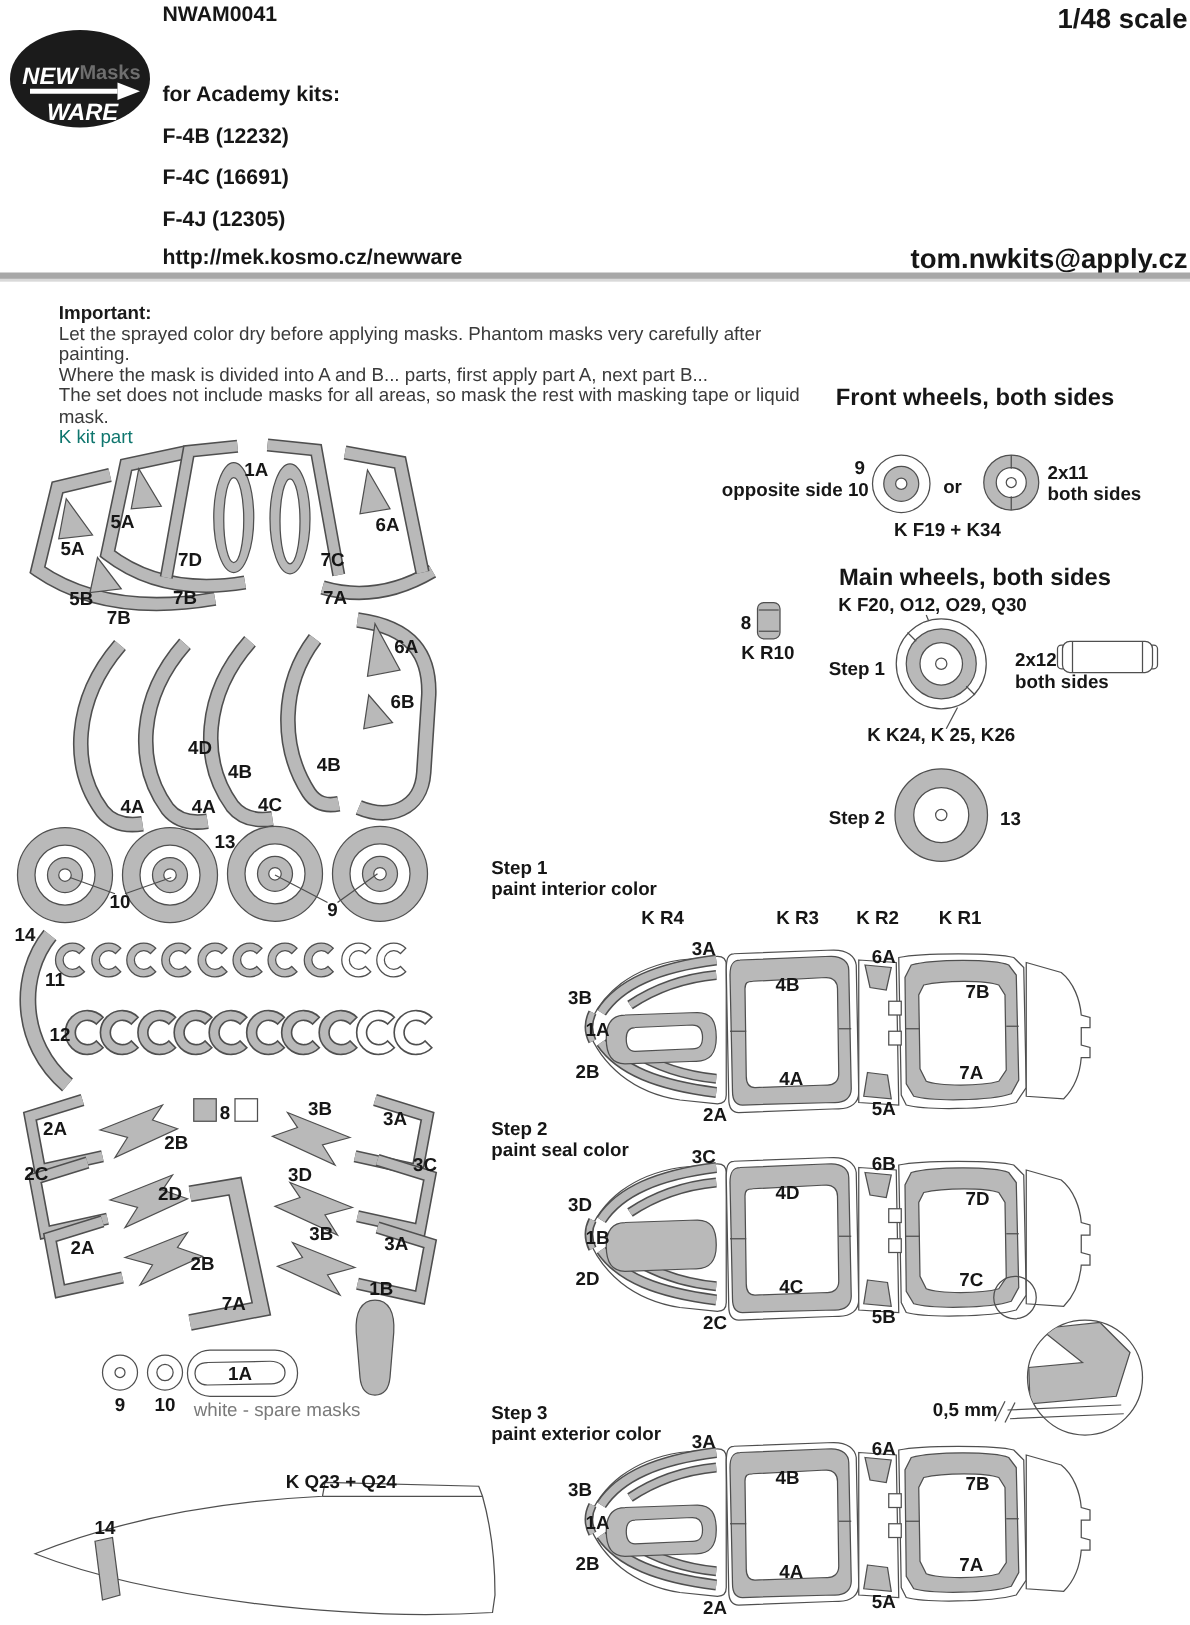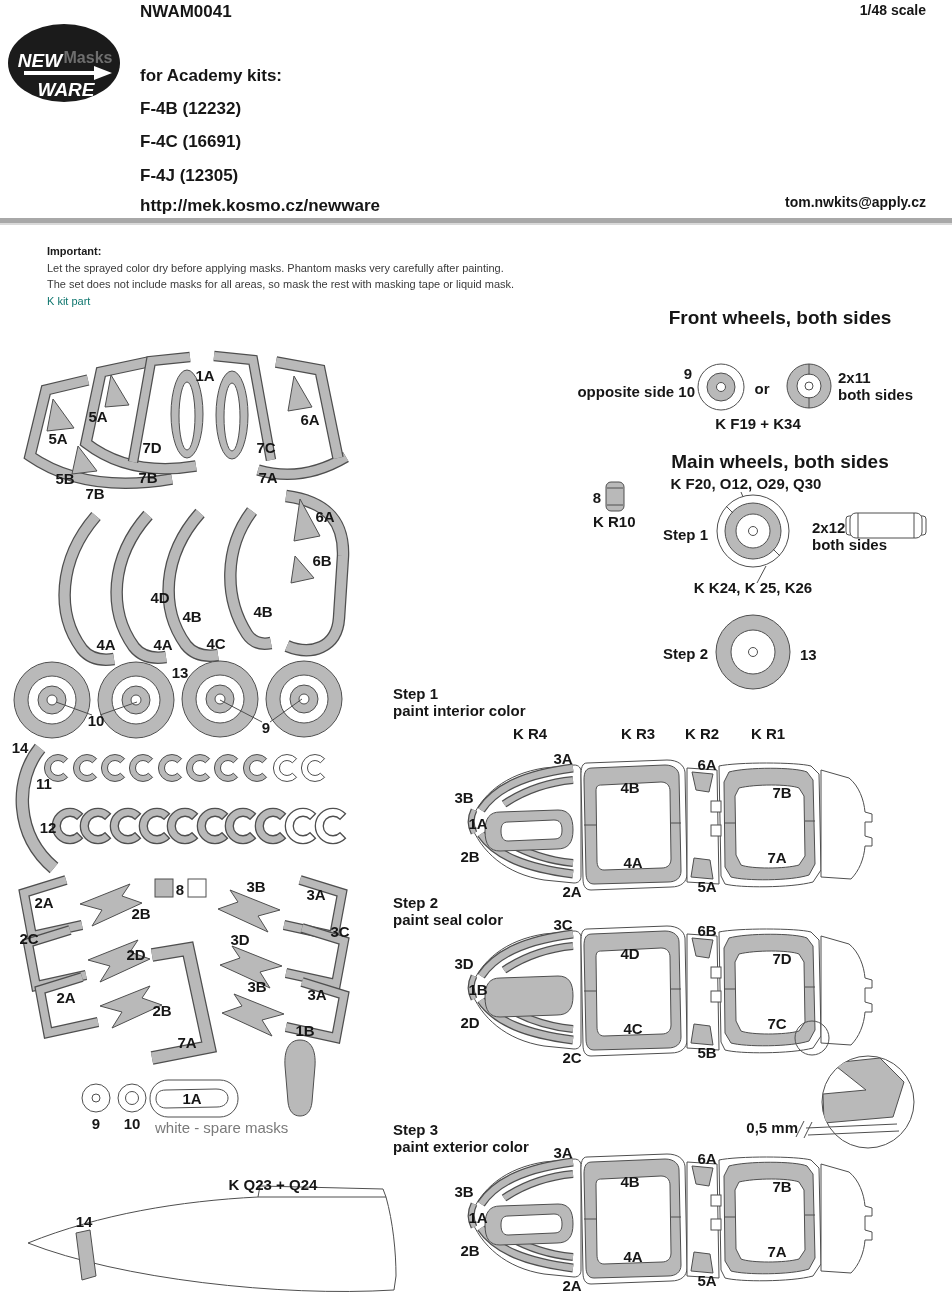--- a/index.html
+++ b/index.html
@@ -1,22 +1,22 @@
 <!DOCTYPE html>
 <html><head>
 <meta charset="utf-8">
 <style>
   html,body{margin:0;padding:0;background:#e8e8e8;}
   .page{position:relative;width:952px;height:1300px;background:#ffffff;overflow:hidden;
         font-family:"Liberation Sans",sans-serif;color:#161616;}
   .abs{position:absolute;}
-  .hline{position:absolute;left:140px;font-weight:bold;font-size:17px;white-space:nowrap;}
-  .hright{position:absolute;right:26px;font-weight:bold;font-size:14px;white-space:nowrap;text-align:right;}
+  .hline{position:absolute;left:130px;font-weight:bold;font-size:17px;white-space:nowrap;}
+  .hright{position:absolute;right:2px;font-weight:bold;font-size:22px;white-space:nowrap;text-align:right;}
   .divider{position:absolute;left:0;top:218px;width:952px;height:5px;background:#a8a8a8;border-bottom:2px solid #d9d9d9;}
-  .notes{position:absolute;left:47px;top:243px;width:620px;font-size:11px;line-height:16.5px;color:#3a3a3a;}
+  .notes{position:absolute;left:47px;top:243px;width:620px;font-size:15px;line-height:16.5px;color:#3a3a3a;}
   .notes .notes-h{font-weight:bold;color:#1a1a1a;}
   .notes .kgray{color:#0f766e;}
   svg text{font-family:"Liberation Sans",sans-serif;}
   .lbl{font-weight:bold;font-size:15px;fill:#161616;text-anchor:middle;}
   .big{font-size:19px;}
   .s{text-anchor:start;}
   .e{text-anchor:end;}
   .gray{fill:#7a7a7a;font-weight:normal;}
   .gf{fill:#b9b9b9;stroke:#4f4f4f;stroke-width:1;}
   .wf{fill:#ffffff;stroke:#4f4f4f;stroke-width:1;}
@@ -44,20 +44,21 @@
   <div class="hline" style="top:132px;">F-4C (16691)</div>
   <div class="hline" style="top:166px;">F-4J (12305)</div>
   <div class="hline" style="top:196px;">http://mek.kosmo.cz/newware</div>
   <div class="hright" style="top:2px;">1/48 scale</div>
   <div class="hright" style="top:194px;">tom.nwkits@apply.cz</div>
   <div class="divider"></div>
 
   <div class="notes">
     <div class="notes-h">Important:</div>
     <div>Let the sprayed color dry before applying masks. Phantom masks very carefully after painting.</div>
+    <div>Where the mask is divided into A and B... parts, first apply part A, next part B...</div>
     <div>The set does not include masks for all areas, so mask the rest with masking tape or liquid mask.</div>
     <div class="kgray">K kit part</div>
   </div>
 
   <svg class="abs" style="left:0;top:300px;" width="952" height="1000" viewBox="0 300 952 1000">
     <defs>
 
       <path id="cresS" d="M9.6,-9.4 A13.5,13.5 0 1 0 9.6,9.4 L5.4,5.2 A7.5,7.5 0 1 1 5.4,-5.2 Z"></path>
 
       <g id="fr2">

